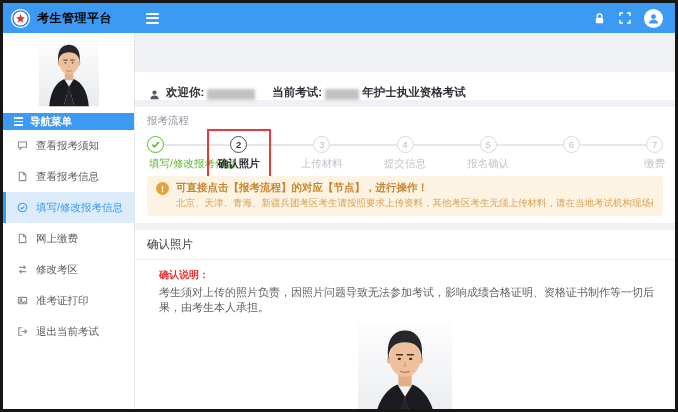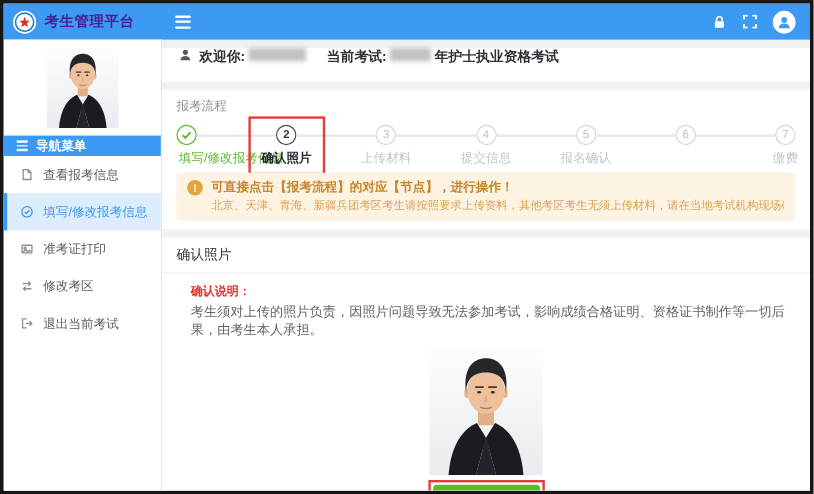--- a/index.html
+++ b/index.html
@@ -4,21 +4,21 @@
 <style>
   * { margin:0; padding:0; box-sizing:border-box; }
   html,body { background:#888; }
   body { font-family:"Liberation Sans","DejaVu Sans",sans-serif; }
   .screen { width:678px; height:412px; border:3px solid #161616; background:#eff1f4;
             display:flex; flex-direction:column; overflow:hidden; position:relative; }
 
   
   .topbar { height:30px; background:#3d9af2; display:flex; flex-shrink:0; }
   .brand { width:128px; display:flex; align-items:center; gap:6px; padding-left:7px; flex-shrink:0; }
-  .brand-title { color:#4c1d95; font-size:12px; font-weight:bold; white-space:nowrap; letter-spacing:.5px;font-family:Liberation Serif, serif; }
+  .brand-title { color:#000000; font-size:12px; font-weight:bold; white-space:nowrap; letter-spacing:.5px;font-family:Liberation Serif, serif; }
   .topbar-main { flex:1; display:flex; align-items:center; padding:0 12px 0 15px; }
   .hamburger { display:flex; flex-direction:column; gap:2.5px; cursor:pointer; }
   .hamburger span { width:13px; height:2px; background:#fff; border-radius:1px; }
   .topbar-right { margin-left:auto; display:flex; align-items:center; gap:13px; }
   .tb-icon { display:flex; align-items:center; cursor:pointer; }
   .avatar { width:19px; height:19px; border-radius:50%; background:#fff; display:flex; align-items:center; justify-content:center; cursor:pointer; }
 
   
   .body { flex:1; display:flex; min-height:0; }
   .sidebar { width:132px; background:#fff; border-right:1px solid #e3e6ea; display:flex; flex-direction:column; flex-shrink:0; }
@@ -29,21 +29,21 @@
   .menu { flex:1; overflow:hidden; }
   .menu-item { height:31px; display:flex; align-items:center; gap:8px; padding-left:11px; font-size:10.5px; color:#595d64; cursor:pointer; border-left:3px solid transparent; white-space:nowrap; }
   .menu-item .mi-icon { display:flex; color:#8a8f97; }
   .menu-item.active { background:#dcecfb; color:#3d9af2; border-left-color:#3d9af2; }
   .menu-item.active .mi-icon { color:#3d9af2; }
 
   .main { flex:1; min-width:0; display:flex; flex-direction:column; padding-top:7px; gap:7px; overflow:hidden; }
   .panel { background:#fff; }
 
   
-  .welcome { height:28px; flex-shrink:0; display:flex; align-items:flex-start; padding:0 14px; font-size:11.5px; color:#2e3238; font-weight:bold; }
+  .welcome { height:28px; flex-shrink:0; display:flex; align-items:flex-end; padding:0 14px; font-size:11.5px; color:#2e3238; font-weight:bold;margin-top:32px; }
   .welcome .u-icon { display:flex; margin-right:6px; color:#55595f; }
   .redact { height:11px; background:#c2c2c2; filter:blur(1.6px); border-radius:1px; display:inline-block; margin:0 3px; }
 
   
   .process-panel { flex-shrink:0; padding:7px 12px 7px; }
   .process-title { font-size:10.5px; color:#8d939c; margin-bottom:8px; }
   .stepper { position:relative; }
   .step-row { display:flex; align-items:center; }
   .circle { width:17px; height:17px; border-radius:50%; border:1.5px solid #d4d8de; color:#b9bfc8; font-size:9.5px; display:flex; align-items:center; justify-content:center; flex-shrink:0; background:#fff; cursor:pointer; }
   .circle.done { border-color:#5cb82e; color:#5cb82e; }
@@ -167,53 +167,70 @@
             <span></span>
             <span></span>
             <span></span>
           </span>
         <span>导航菜单</span>
       </div>
       <nav class="menu">
         <div class="menu-item">
           <span class="mi-icon">
               <svg width="11" height="11" viewBox="0 0 11 11" fill="none" stroke="currentColor" stroke-width="1.1">
+                <path d="M1.5,2 h8 v5.3 h-4.6 l-1.9,1.9 v-1.9 h-1.5 Z"></path>
+              </svg>
+            </span>
+          <span>查看报考须知</span>
+        </div>
+        <div class="menu-item">
+          <span class="mi-icon">
+              <svg width="11" height="11" viewBox="0 0 11 11" fill="none" stroke="currentColor" stroke-width="1.1">
                 <path d="M2.3,1.3 h4.2 l2.3,2.3 v6 H2.3 Z"></path>
                 <path d="M6.5,1.3 v2.4 h2.3"></path>
               </svg>
             </span>
           <span>查看报考信息</span>
         </div>
         <div class="menu-item active">
           <span class="mi-icon">
               <svg width="11" height="11" viewBox="0 0 11 11" fill="none" stroke="currentColor" stroke-width="1.1">
                 <circle cx="5.5" cy="5.5" r="4.3"></circle>
                 <path d="M3.6,5.6 l1.3,1.3 l2.6,-2.7"></path>
               </svg>
             </span>
           <span>填写/修改报考信息</span>
+        </div>
+        <div class="menu-item">
+          <span class="mi-icon">
+              <svg width="11" height="11" viewBox="0 0 11 11" fill="none" stroke="currentColor" stroke-width="1.1">
+                <path d="M2.3,1.3 h4.2 l2.3,2.3 v6 H2.3 Z"></path>
+                <path d="M6.5,1.3 v2.4 h2.3"></path>
+              </svg>
+            </span>
+          <span>网上缴费</span>
+        </div>
+        <div class="menu-item">
+          <span class="mi-icon">
+              <svg width="11" height="11" viewBox="0 0 11 11" fill="none" stroke="currentColor" stroke-width="1.1">
+                <path d="M1.8,3.4 h6.4 M6.6,1.6 L8.4,3.4 L6.6,5.2"></path>
+                <path d="M9.2,7.6 H2.8 M4.4,5.8 L2.6,7.6 L4.4,9.4"></path>
+              </svg>
+            </span>
+          <span>修改考区</span>
         </div>
         <div class="menu-item">
           <span class="mi-icon">
               <svg width="11" height="11" viewBox="0 0 11 11" fill="none" stroke="currentColor" stroke-width="1.1">
                 <rect x="1.4" y="2.4" width="8.2" height="6.4" rx=".5"></rect>
                 <circle cx="3.9" cy="4.8" r=".9"></circle>
                 <path d="M2.3,8 l2,-1.9 1.8,1.7 1.4,-1.3 1.2,1.2"></path>
               </svg>
             </span>
           <span>准考证打印</span>
-        </div>
-        <div class="menu-item">
-          <span class="mi-icon">
-              <svg width="11" height="11" viewBox="0 0 11 11" fill="none" stroke="currentColor" stroke-width="1.1">
-                <path d="M1.8,3.4 h6.4 M6.6,1.6 L8.4,3.4 L6.6,5.2"></path>
-                <path d="M9.2,7.6 H2.8 M4.4,5.8 L2.6,7.6 L4.4,9.4"></path>
-              </svg>
-            </span>
-          <span>修改考区</span>
         </div>
         <div class="menu-item">
           <span class="mi-icon">
               <svg width="11" height="11" viewBox="0 0 11 11" fill="none" stroke="currentColor" stroke-width="1.1">
                 <path d="M5.2,1.8 H1.8 v7.4 h3.4"></path>
                 <path d="M4.6,5.5 h4.8 M7.6,3.5 L9.6,5.5 L7.6,7.5"></path>
               </svg>
             </span>
           <span>退出当前考试</span>
         </div>

